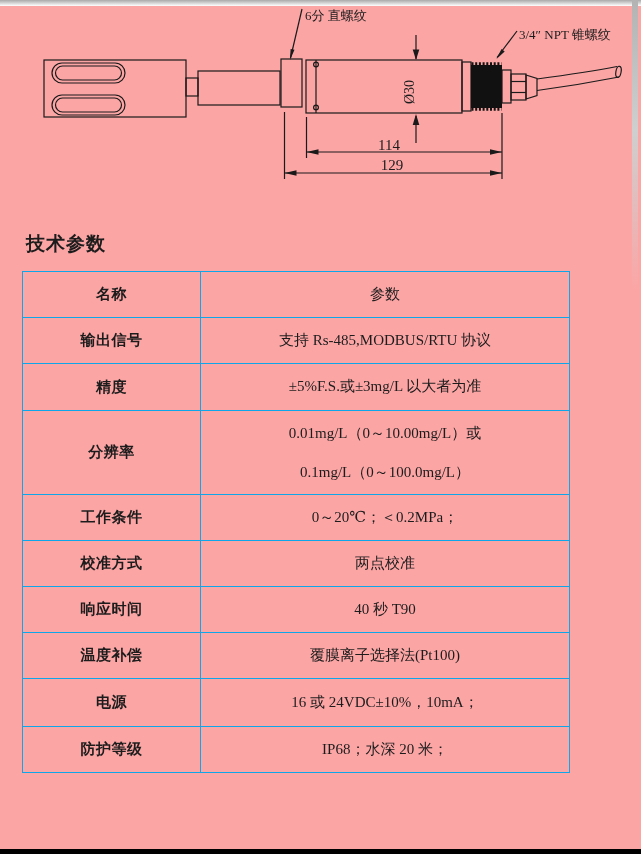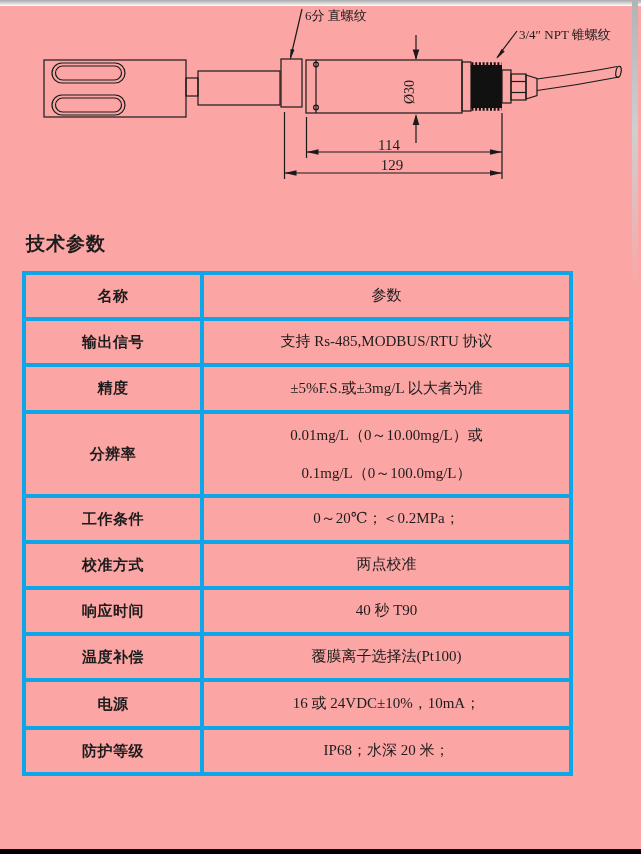--- a/index.html
+++ b/index.html
@@ -35,21 +35,21 @@
     position:absolute;left:26px;top:231px;
     font-size:19px;font-weight:bold;letter-spacing:1px;
   }
   .spec-table{
     position:absolute;left:22px;top:271px;
     width:547px;
     border-collapse:collapse;
     table-layout:fixed;
   }
   .spec-table td{
-    border:4px solid #0ea5e9;
+    border:1px solid #0ea5e9;
     text-align:center;
     vertical-align:middle;
     font-size:15px;
     padding:0 16px;
   }
   .col-name{width:178px;}
   .col-value{width:369px;}
   .name-cell{font-weight:bold;letter-spacing:0.5px;}
   .value-cell{white-space:pre-line;line-height:1.55;margin-left:41px;}
   .row-tall .value-cell{line-height:2.55;}

